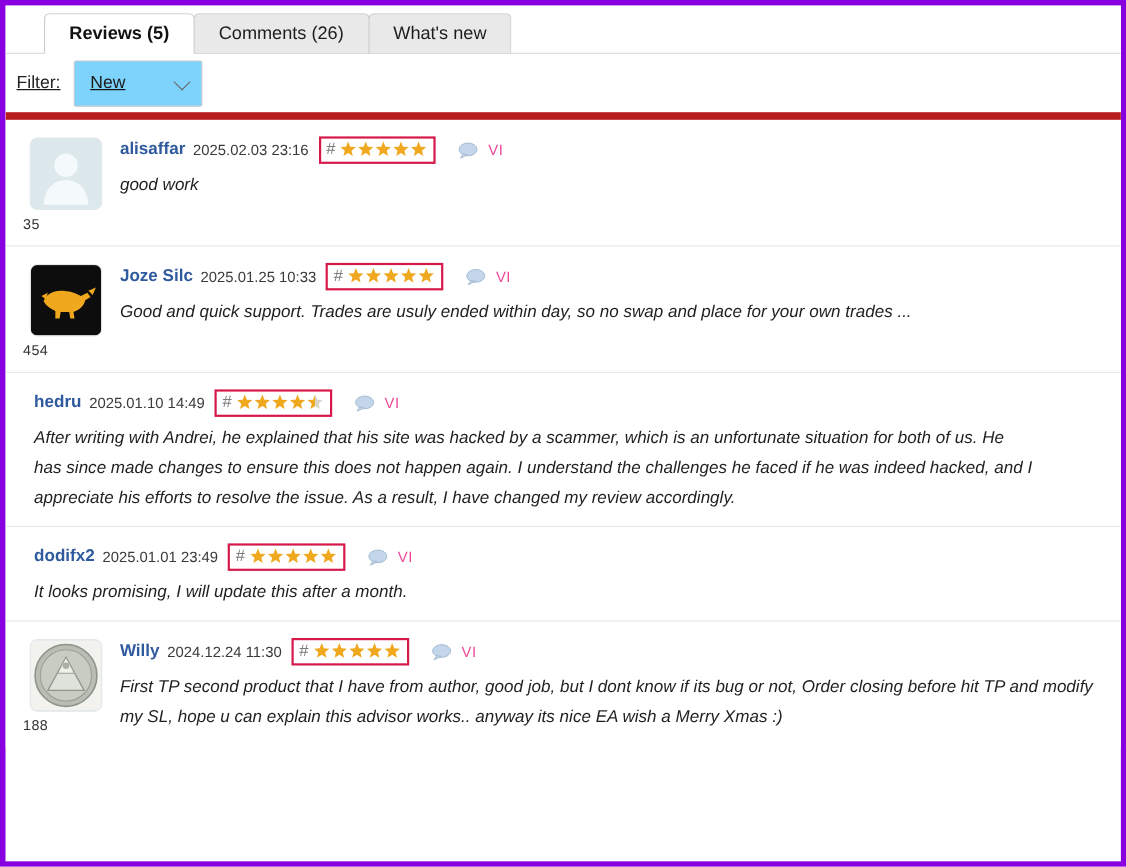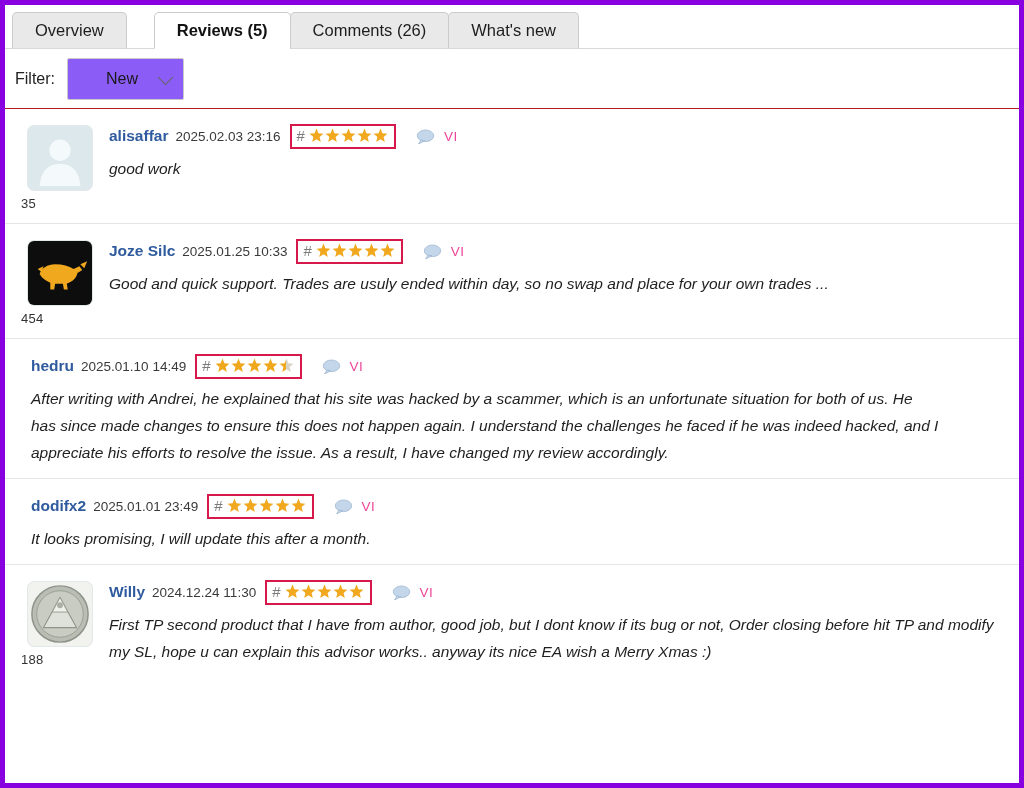--- a/index.html
+++ b/index.html
@@ -61,39 +61,39 @@
     color: #111111;
     margin-left: 28px;
   }
 
   
   .filter-row {
     display: flex;
     align-items: center;
     height: 60px;
     padding: 0 0 0 10px;
-    border-bottom: 1px solid #b91c1c;
-    background: #ffffff;
+    border-bottom: 7px solid #b91c1c;
+    background: #ffffff;
+    text-decoration: underline;
   }
   .filter-label {
     font-size: 16px;
     color: #222;
     margin-right: 12px;
   }
   .select-box {
     position: relative;
     width: 117px;
     height: 42px;
     border: 1px solid #c9c9c9;
     border-radius: 2px;
-    background: #8b5cf6;
+    background: #7dd3fc;
     display: flex;
     align-items: center;
     cursor: pointer;
-    padding-left: 24px;
   }
   .select-value {
     font-size: 16px;
     color: #1a1a1a;
     padding-left: 14px;
   }
   .select-caret {
     position: absolute;
     right: 12px;
     top: 50%;
@@ -213,21 +213,20 @@
     pointer-events: none;
     z-index: 5;
   }
 </style>
 </head>
 <body>
 
 <div class="page-frame">
 
   <div class="tabbar" id="tab-bar">
-      <div class="tab">Overview</div>
       <div class="tab active">Reviews (5)</div>
       <div class="tab">Comments (26)</div>
       <div class="tab">What's new</div>
     </div>
 
   <div class="filter-row">
     <span class="filter-label">Filter:</span>
     <div class="select-box">
       <span class="select-value">New</span>
       <span class="select-caret"></span>

